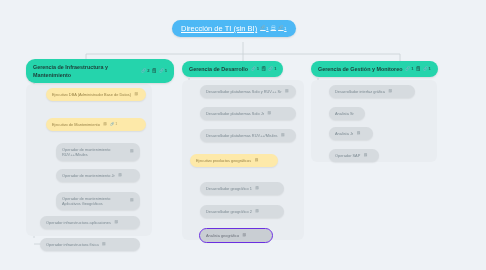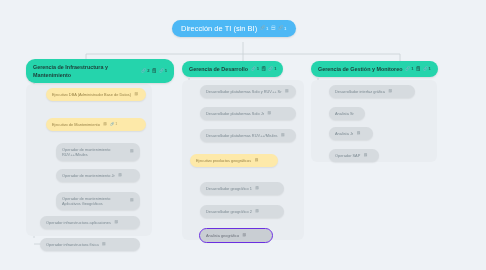--- a/index.html
+++ b/index.html
@@ -16,20 +16,21 @@
   .node{position:absolute;box-sizing:border-box;display:flex;align-items:center;gap:3px;}
 
   
   .root{
     background:#4db8f5;color:#ffffff;
     border-radius:11px;
     padding:4px 9px;
     font-size:7.5px;font-weight:400;
     white-space:nowrap;
     box-shadow:0 1px 2px rgba(0,0,0,.10);
+    text-decoration:underline;
   }
   
   .branch{
     background:#25d4ac;color:#1d3d38;
     border-radius:9px;
     padding:4px 7px;
     font-size:5.4px;font-weight:700;
     line-height:1.5;
     box-shadow:0 1px 2px rgba(0,0,0,.10);
   }

